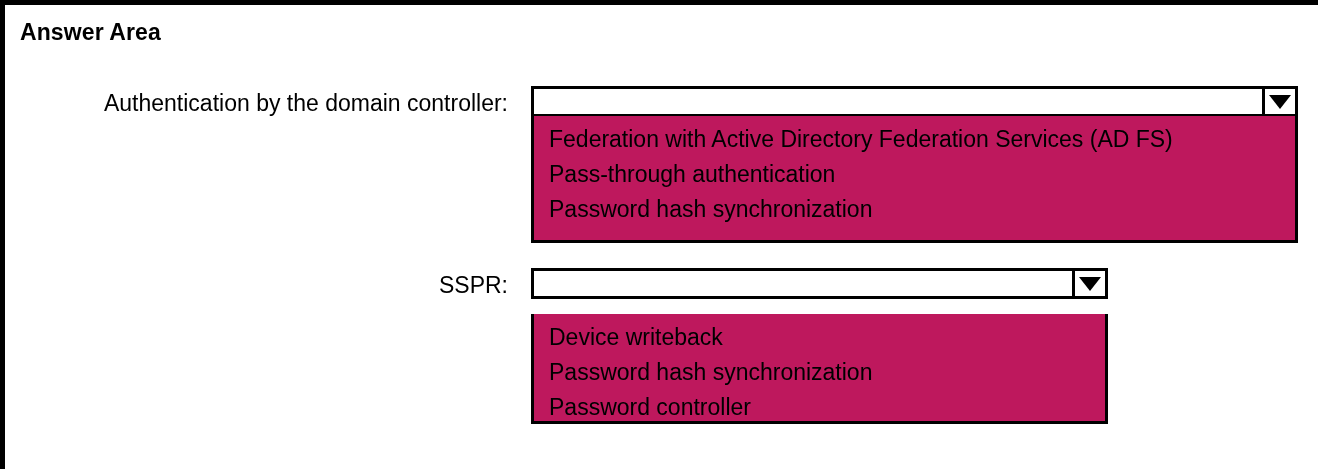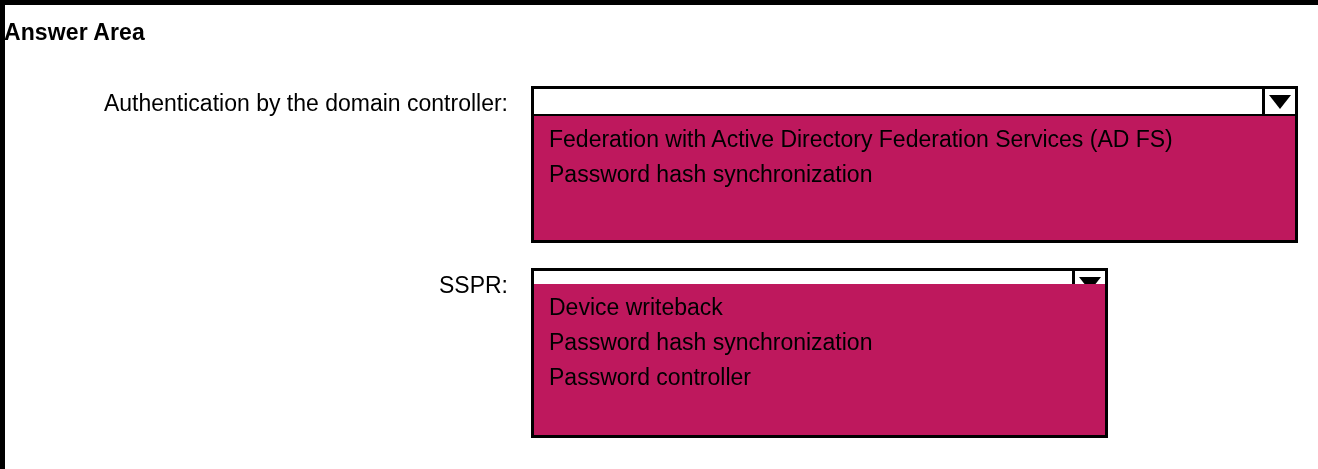--- a/index.html
+++ b/index.html
@@ -36,21 +36,21 @@
     position: absolute;
     left: 0;
     top: 0;
     width: 5px;
     height: 469px;
     background: #000000;
   }
 
   .page-title {
     position: absolute;
-    left: 4px;
+    left: 20px;
     top: 18px;
     font-size: 23px;
     font-weight: bold;
     letter-spacing: 0.1px;
     line-height: 28px;
     white-space: nowrap;
   }
 
   
   .field-label {
@@ -121,21 +121,21 @@
     white-space: nowrap;
     color: #000000;
   }
 
   
   #combo-auth       { left: 531px; top: 86px;  width: 767px; }
   #optlist-auth     { left: 531px; top: 116px; width: 767px; height: 127px; }
 
   
   #combo-sspr       { left: 531px; top: 268px; width: 577px; }
-  #optlist-sspr     { left: 531px; top: 284px; width: 577px; height: 154px; }
+  #optlist-sspr     { left: 531px; top: 314px; width: 577px; height: 110px; }
 </style>
 </head>
 <body>
 
 <div id="screen">
 
   <div class="frame-top"></div>
   <div class="frame-left"></div>
 
   <div class="page-title">Answer Area</div>
@@ -144,20 +144,21 @@
 
   <div class="combo" id="combo-auth">
     <div class="combo-value"></div>
     <div class="combo-arrow-btn">
       <span class="caret"></span>
     </div>
   </div>
 
   <div class="optlist" id="optlist-auth">
     <div class="option">Federation with Active Directory Federation Services (AD FS)</div>
+    <div class="option">Pass-through authentication</div>
     <div class="option">Password hash synchronization</div>
   </div>
 
   <div class="field-label row2">SSPR:</div>
 
   <div class="combo" id="combo-sspr">
     <div class="combo-value"></div>
     <div class="combo-arrow-btn">
       <span class="caret"></span>
     </div>

